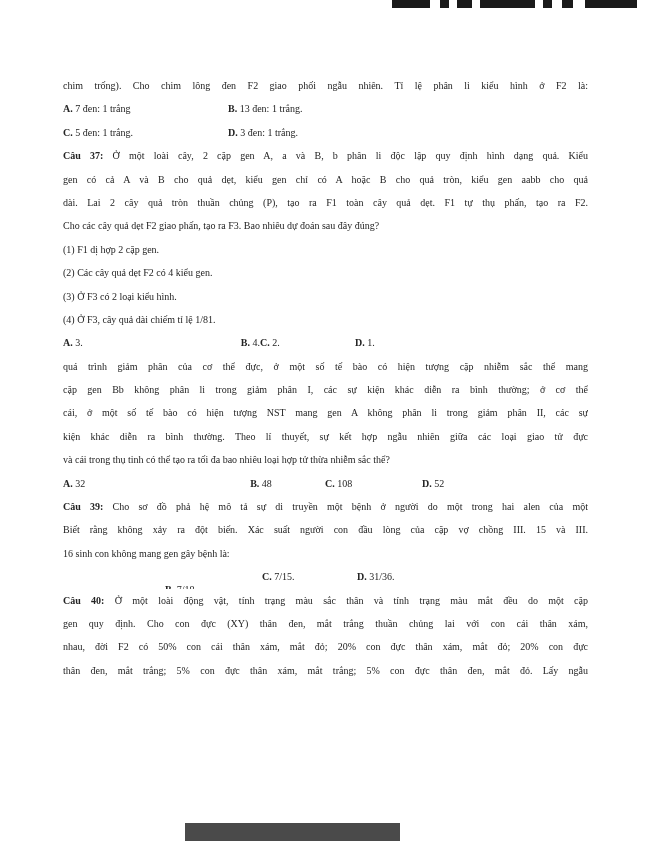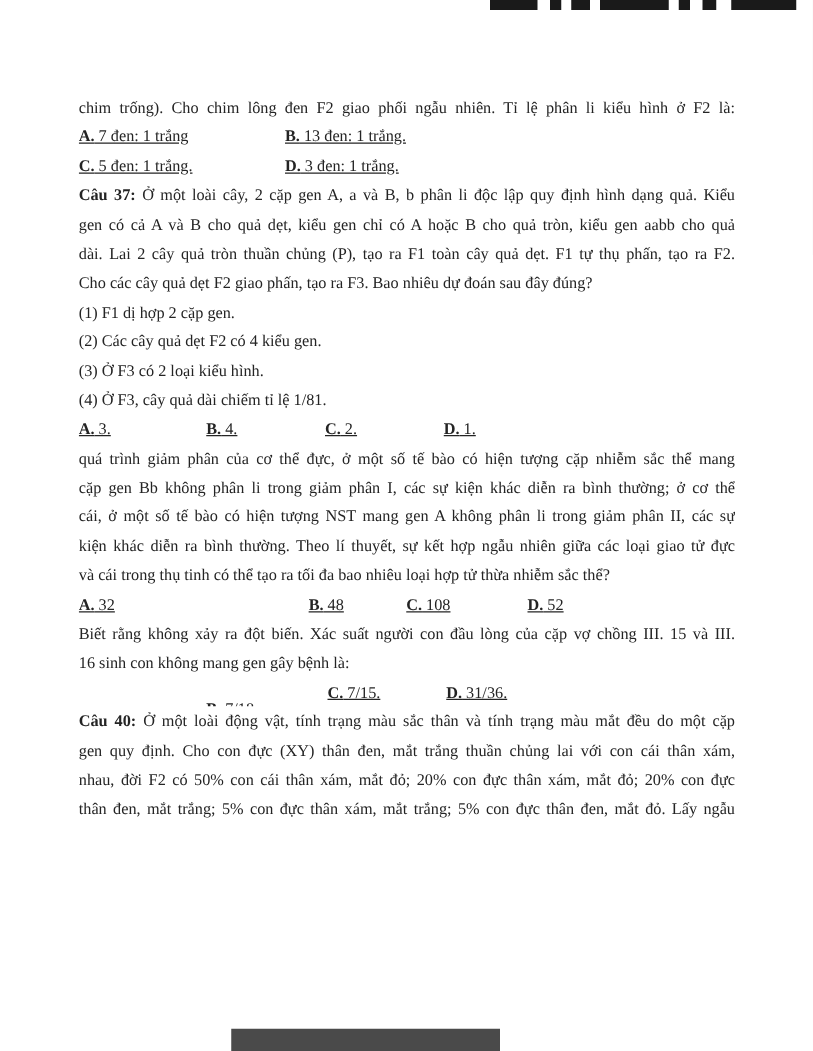--- a/index.html
+++ b/index.html
@@ -11,33 +11,33 @@
   .page{
     position:relative;
     width:650px;height:841px;
     background:var(--page-bg,#ffffff);
     overflow:hidden;
   }
   .doc{
     position:absolute;
     left:63px;top:74px;width:525px;
     color:var(--text,#242424);
-    font-size:13px;
+    font-size:10px;
   }
   .line{
     height:23.4px;
     line-height:23.4px;
     overflow:hidden;
     white-space:normal;
     color:var(--text,#242424);
   }
   .just{text-align:justify;}
   .just::after{content:"";display:inline-block;width:100%;height:0;}
   .line b{font-weight:bold;}
-  .opts .opt{display:inline-block;vertical-align:top;white-space:nowrap;text-decoration:underline;}
+  .opts .opt{display:inline-block;vertical-align:top;white-space:nowrap;}
   .crop-seg{
     position:absolute;top:0;height:8px;
     background:var(--top-bar,#1a1a1a);
   }
   .bottom-bar{
     position:absolute;
     left:185px;top:823px;width:215px;height:18px;
     background:var(--bottom-bar,#4a4a4a);
   }
 </style>
@@ -59,27 +59,28 @@
       <div class="line opts"><span class="opt" style="width: 165px;"><b>A.</b><span>&nbsp;7 đen: 1 trắng</span></span><span class="opt"><b>B.</b><span>&nbsp;13 đen: 1 trắng.</span></span></div>
       <div class="line opts"><span class="opt" style="width: 165px;"><b>C.</b><span>&nbsp;5 đen: 1 trắng.</span></span><span class="opt"><b>D.</b><span>&nbsp;3 đen: 1 trắng.</span></span></div>
       <div class="line just"><b>Câu 37:</b><span> Ở một loài cây, 2 cặp gen A, a và B, b phân li độc lập quy định hình dạng quả. Kiểu</span></div>
       <div class="line just"><span>gen có cả A và B cho quả dẹt, kiểu gen chỉ có A hoặc B cho quả tròn, kiểu gen aabb cho quả</span></div>
       <div class="line just"><span>dài. Lai 2 cây quả tròn thuần chủng (P), tạo ra F1 toàn cây quả dẹt. F1 tự thụ phấn, tạo ra F2.</span></div>
       <div class="line"><span>Cho các cây quả dẹt F2 giao phấn, tạo ra F3. Bao nhiêu dự đoán sau đây đúng?</span></div>
       <div class="line"><span>(1) F1 dị hợp 2 cặp gen.</span></div>
       <div class="line"><span>(2) Các cây quả dẹt F2 có 4 kiểu gen.</span></div>
       <div class="line"><span>(3) Ở F3 có 2 loại kiểu hình.</span></div>
       <div class="line"><span>(4) Ở F3, cây quả dài chiếm tỉ lệ 1/81.</span></div>
-      <div class="line opts"><span class="opt" style="width: 102px;"><b>A.</b><span>&nbsp;3.</span></span><span class="opt" style="width: 95px;"><b>B.</b><span>&nbsp;4.</span></span><span class="opt" style="width: 95px;"><b>C.</b><span>&nbsp;2.</span></span><span class="opt"><b>D.</b><span>&nbsp;1.</span></span></div>
+      <div class="line opts"><span class="opt" style="width: 102px;"><b>A.</b><span>&nbsp;3.</span></span><span class="opt" style="width: 95px; text-align: right;"><b>B.</b><span>&nbsp;4.</span></span><span class="opt" style="width: 95px;"><b>C.</b><span>&nbsp;2.</span></span><span class="opt"><b>D.</b><span>&nbsp;1.</span></span></div>
       <div class="line just"><span>quá trình giảm phân của cơ thể đực, ở một số tế bào có hiện tượng cặp nhiễm sắc thể mang</span></div>
       <div class="line just"><span>cặp gen Bb không phân li trong giảm phân I, các sự kiện khác diễn ra bình thường; ở cơ thể</span></div>
       <div class="line just"><span>cái, ở một số tế bào có hiện tượng NST mang gen A không phân li trong giảm phân II, các sự</span></div>
       <div class="line just"><span>kiện khác diễn ra bình thường. Theo lí thuyết, sự kết hợp ngẫu nhiên giữa các loại giao tử đực</span></div>
       <div class="line"><span>và cái trong thụ tinh có thể tạo ra tối đa bao nhiêu loại hợp tử thừa nhiễm sắc thể?</span></div>
       <div class="line opts"><span class="opt" style="width: 134px;"><b>A.</b><span>&nbsp;32</span></span><span class="opt" style="width: 128px; text-align: center;"><b>B.</b><span>&nbsp;48</span></span><span class="opt" style="width: 97px;"><b>C.</b><span>&nbsp;108</span></span><span class="opt"><b>D.</b><span>&nbsp;52</span></span></div>
+      <div class="line just"><b>Câu 39:</b><span> Cho sơ đồ phả hệ mô tả sự di truyền một bệnh ở người do một trong hai alen của một</span></div>
       <div class="line just"><span>Biết rằng không xảy ra đột biến. Xác suất người con đầu lòng của cặp vợ chồng III. 15 và III.</span></div>
       <div class="line"><span>16 sinh con không mang gen gây bệnh là:</span></div>
       <div class="line opts"><span class="opt" style="width: 102px; margin-top: 44px;"><b>A.</b><span>&nbsp;1/3.</span></span><span class="opt" style="width: 97px; margin-top: 13px;"><b>B.</b><span>&nbsp;7/18.</span></span><span class="opt" style="width: 95px;"><b>C.</b><span>&nbsp;7/15.</span></span><span class="opt"><b>D.</b><span>&nbsp;31/36.</span></span></div>
       <div class="line just"><b>Câu 40:</b><span> Ở một loài động vật, tính trạng màu sắc thân và tính trạng màu mắt đều do một cặp</span></div>
       <div class="line just"><span>gen quy định. Cho con đực (XY) thân đen, mắt trắng thuần chủng lai với con cái thân xám,</span></div>
       <div class="line just"><span>nhau, đời F2 có 50% con cái thân xám, mắt đỏ; 20% con đực thân xám, mắt đỏ; 20% con đực</span></div>
       <div class="line just"><span>thân đen, mắt trắng; 5% con đực thân xám, mắt trắng; 5% con đực thân đen, mắt đỏ. Lấy ngẫu</span></div>
     </div>
   <div class="bottom-bar" style="left: 185px; top: 823px; width: 215px; height: 18px;"></div>
 </div>

